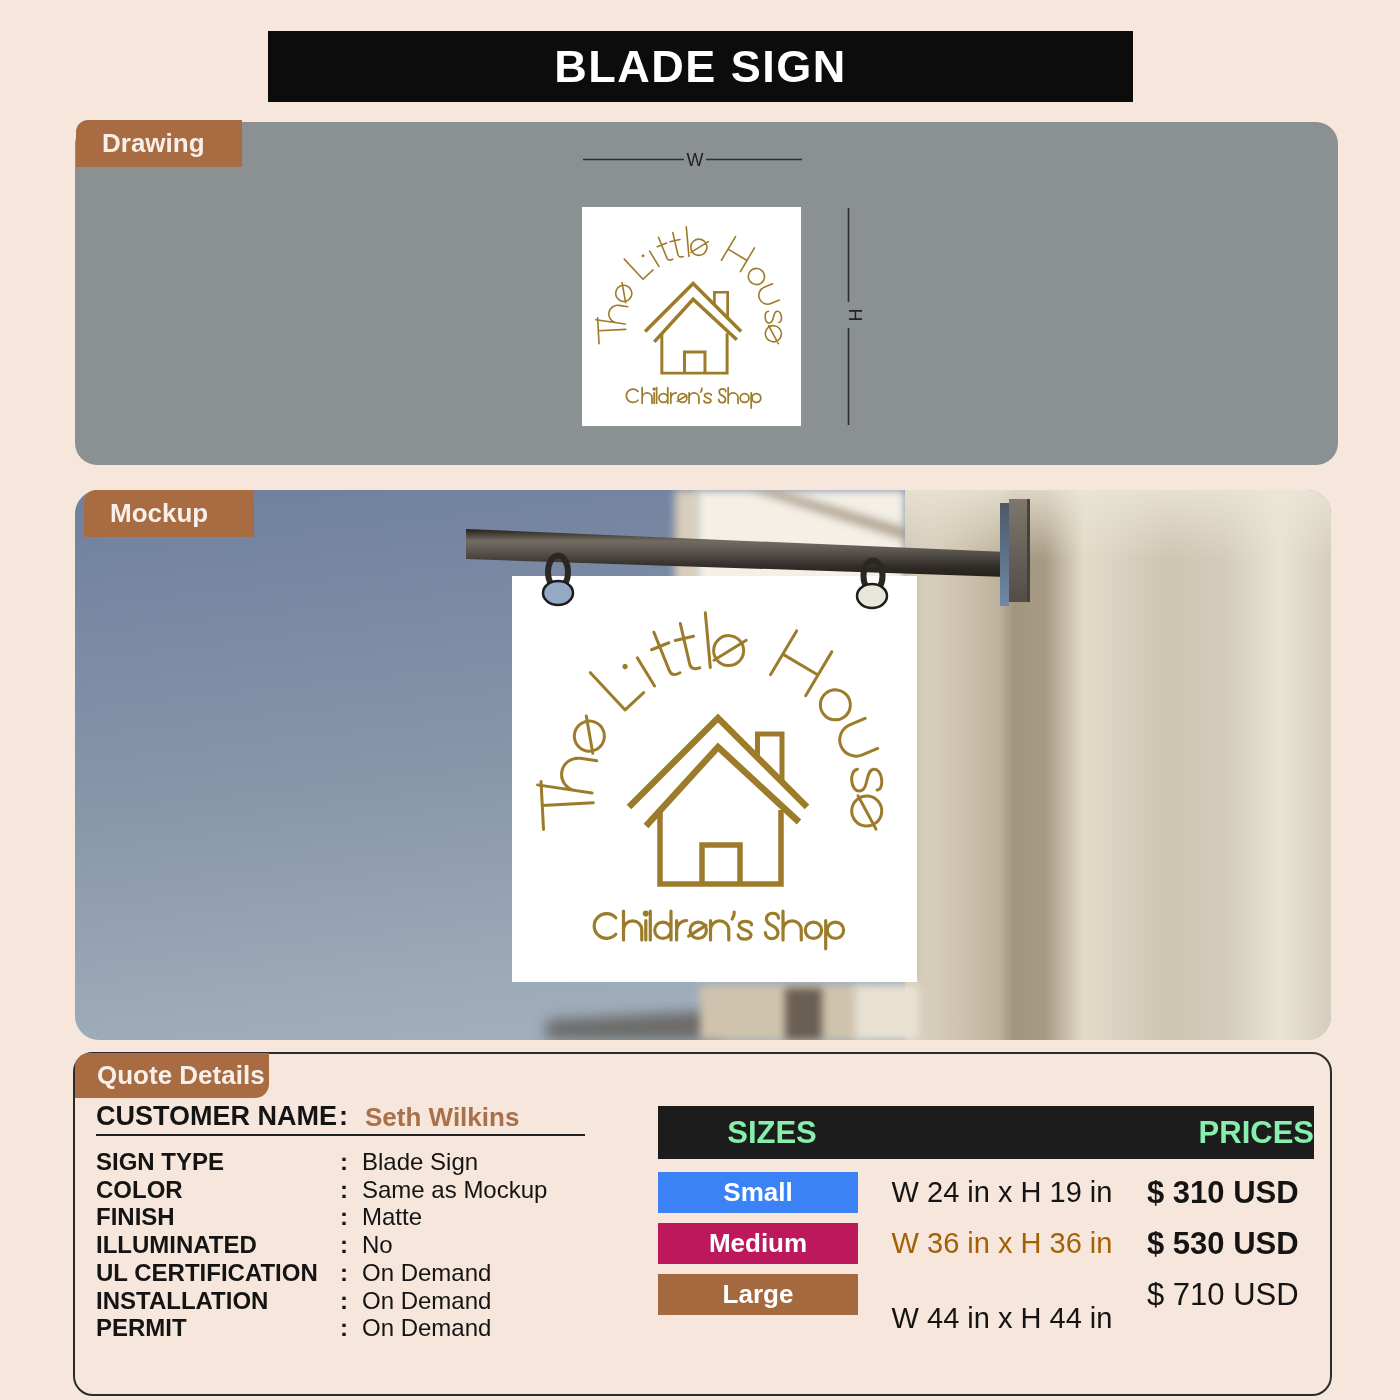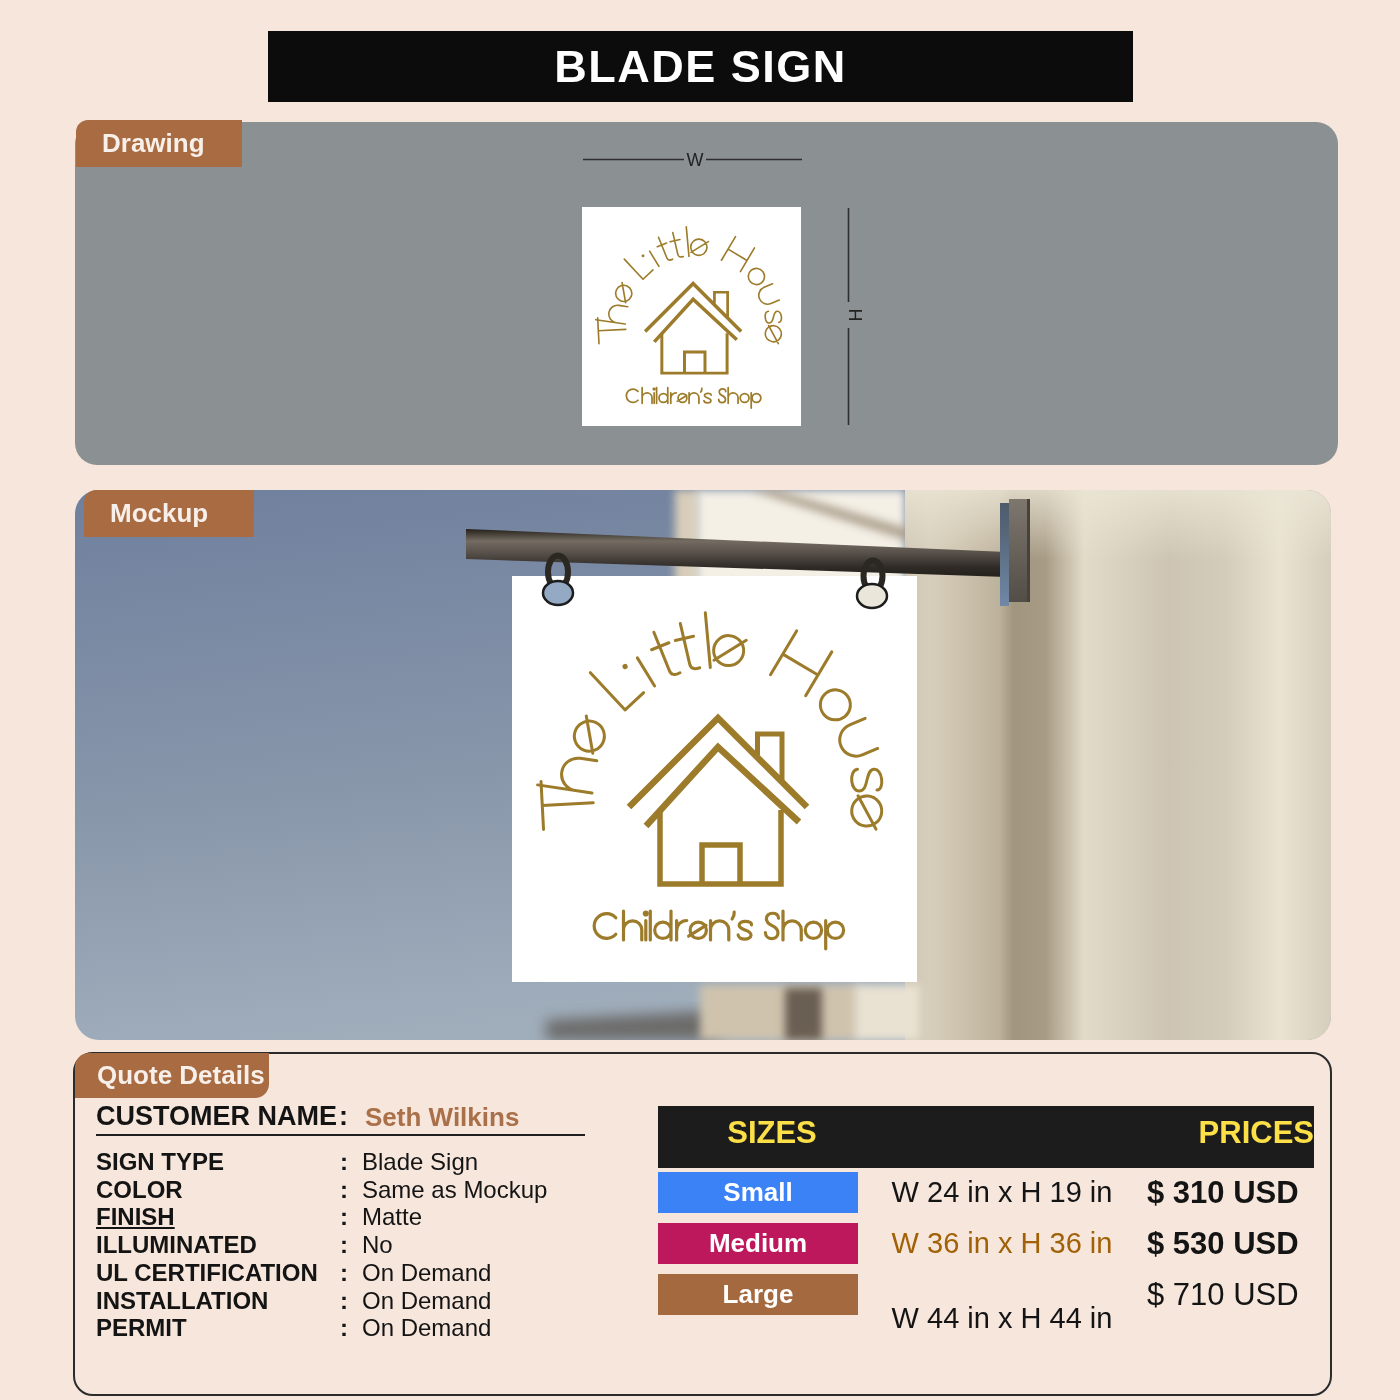--- a/index.html
+++ b/index.html
@@ -186,21 +186,21 @@
 <div class="abs" style="left:96px;top:1101px;font-size:27px;font-weight:bold;color:#141414;">CUSTOMER NAME</div>
 <div class="abs" style="left:339px;top:1101px;font-size:27px;font-weight:bold;color:#141414;">:</div>
 
 <div class="abs" style="left:365px;top:1102px;font-size:26px;font-weight:bold;color:#a97049;">Seth Wilkins</div>
 
 <div class="abs" style="left:96px;top:1134px;width:489px;height:2px;background:#1f1f1f;"></div>
 
 <div class="abs" style="left:96px;top:1148px;font-size:24px;color:#141414;line-height:27.7px;">
   <div style="font-weight:bold;">SIGN TYPE</div>
   <div style="font-weight:bold;">COLOR</div>
-  <div style="font-weight:bold;text-decoration:underline;">FINISH</div>
+  <div style="font-weight:bold;">FINISH</div>
   <div style="font-weight:bold;">ILLUMINATED</div>
   <div style="font-weight:bold;">UL CERTIFICATION</div>
   <div style="font-weight:bold;">INSTALLATION</div>
   <div style="font-weight:bold;">PERMIT</div>
 </div>
 <div class="abs" style="left:340px;top:1148px;font-size:24px;font-weight:bold;color:#141414;line-height:27.7px;">
   <div>:</div>
     <div>:</div>
     <div>:</div>
     <div>:</div>
@@ -211,21 +211,21 @@
 <div class="abs" style="left:362px;top:1148px;font-size:24px;color:#141414;line-height:27.7px;">
   <div>Blade Sign</div>
   <div>Same as Mockup</div>
   <div>Matte</div>
   <div>No</div>
   <div>On Demand</div>
   <div>On Demand</div>
   <div>On Demand</div>
 </div>
 
-<div class="abs" style="left:658px;top:1106px;width:656px;height:62px;background:#1c1c1c;color:#fde047;font-weight:bold;font-size:31px;">
+<div class="abs" style="left:658px;top:1106px;width:656px;height:53px;background:#1c1c1c;color:#86efac;font-weight:bold;font-size:31px;">
   <span class="abs" style="left:0;width:228px;text-align:center;line-height:53px;">SIZES</span>
   <span class="abs" style="left:468px;width:188px;text-align:right;line-height:53px;">PRICES</span>
 </div>
 
 <div class="abs" style="left:658px;top:1172px;width:200px;height:41px;background:#3b82f6;color:#fff;font-weight:bold;font-size:26px;text-align:center;line-height:41px;">Small</div>
 
 <div class="abs" style="left:658px;top:1223px;width:200px;height:41px;background:#be185d;color:#fff;font-weight:bold;font-size:26px;text-align:center;line-height:41px;">Medium</div>
 
 <div class="abs" style="left:658px;top:1274px;width:200px;height:41px;background:#a5693f;color:#fff;font-weight:bold;font-size:26px;text-align:center;line-height:41px;">Large</div>
 

